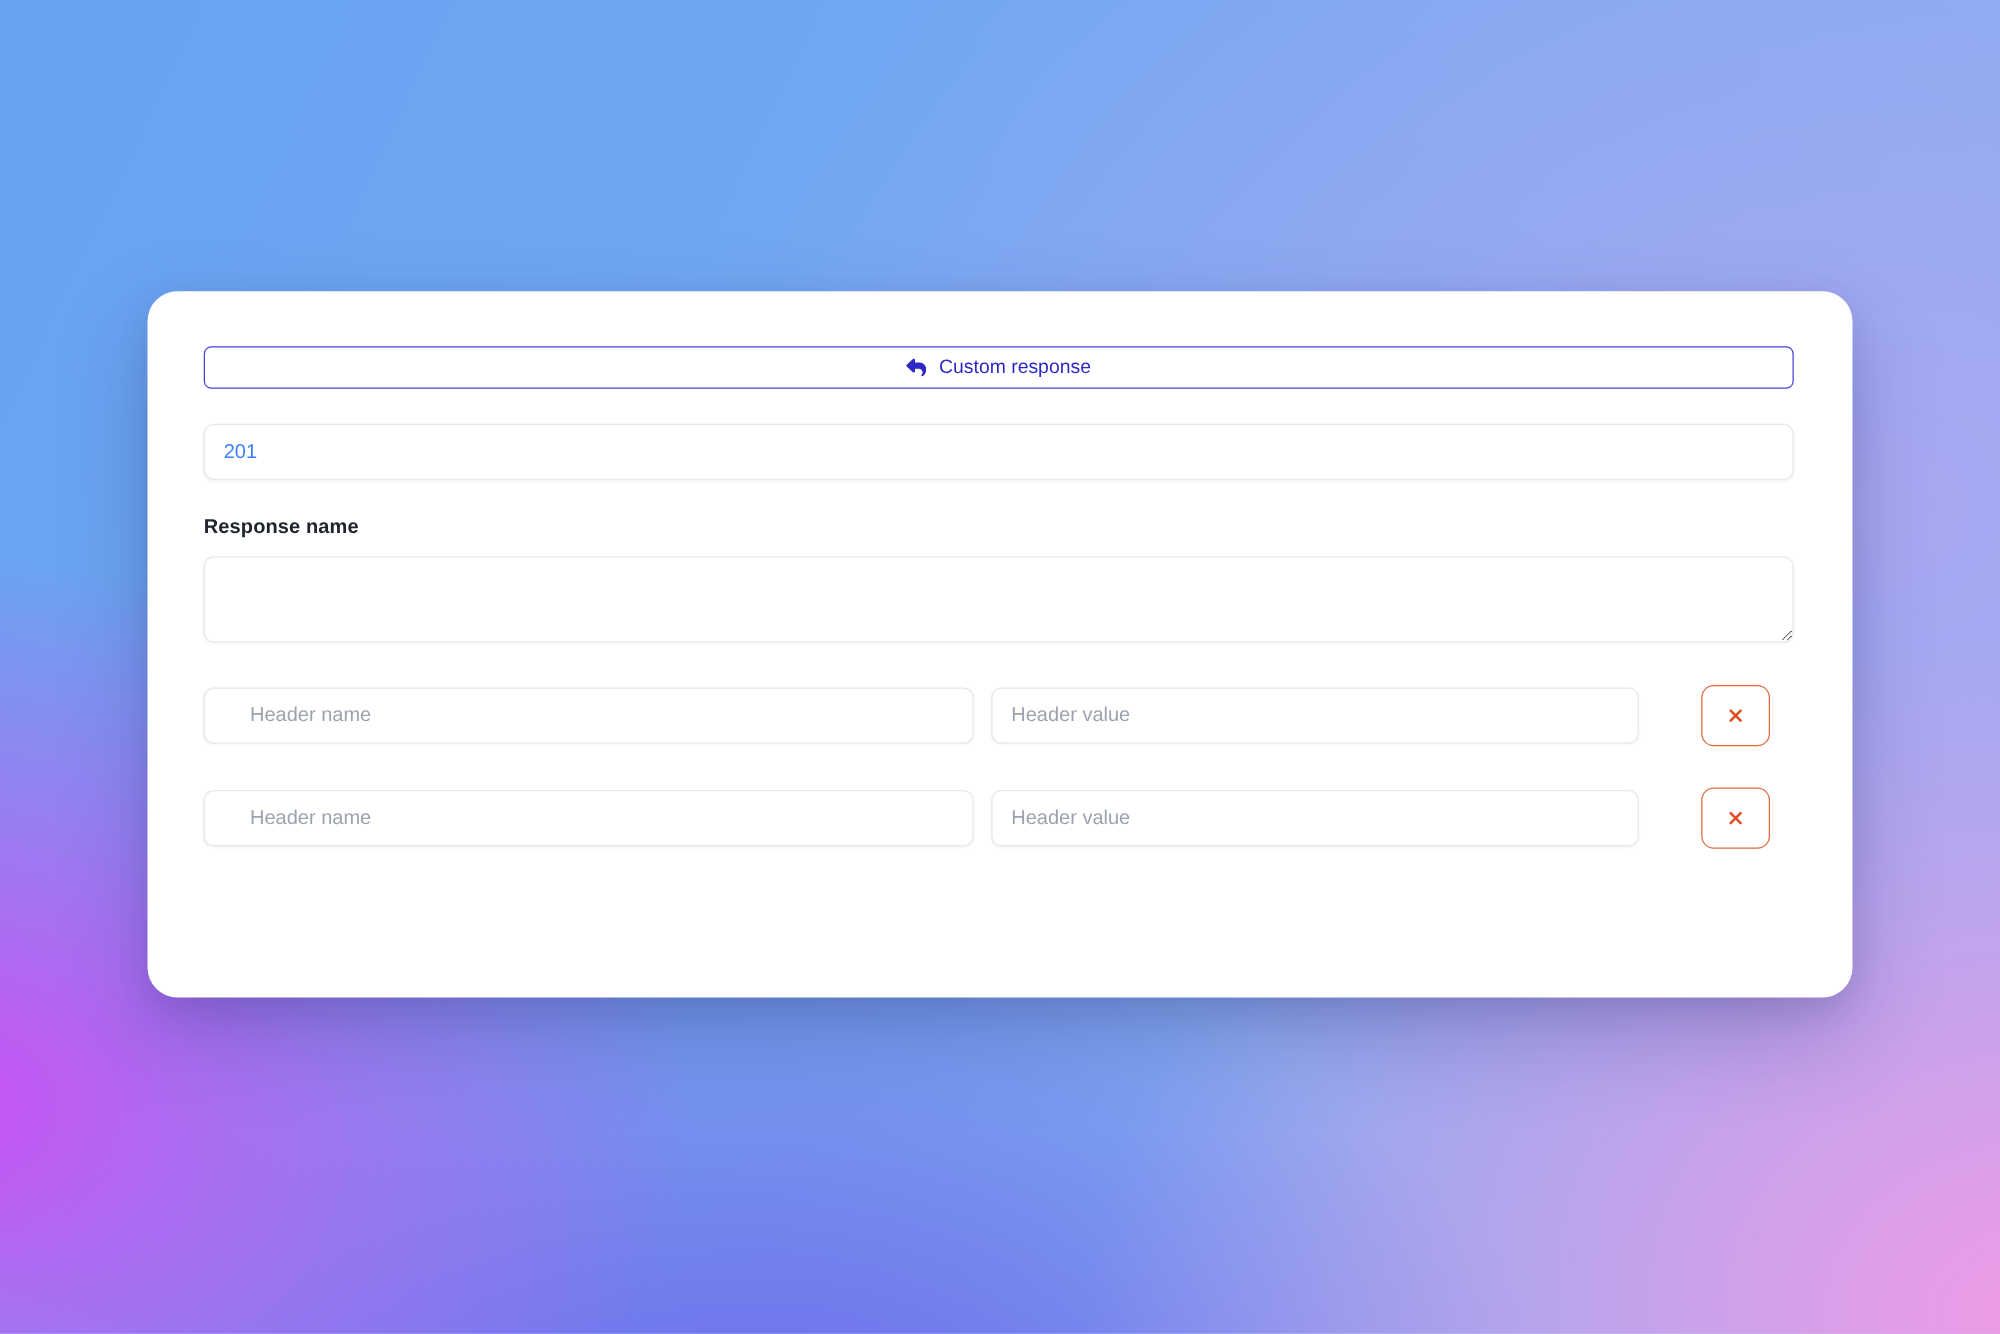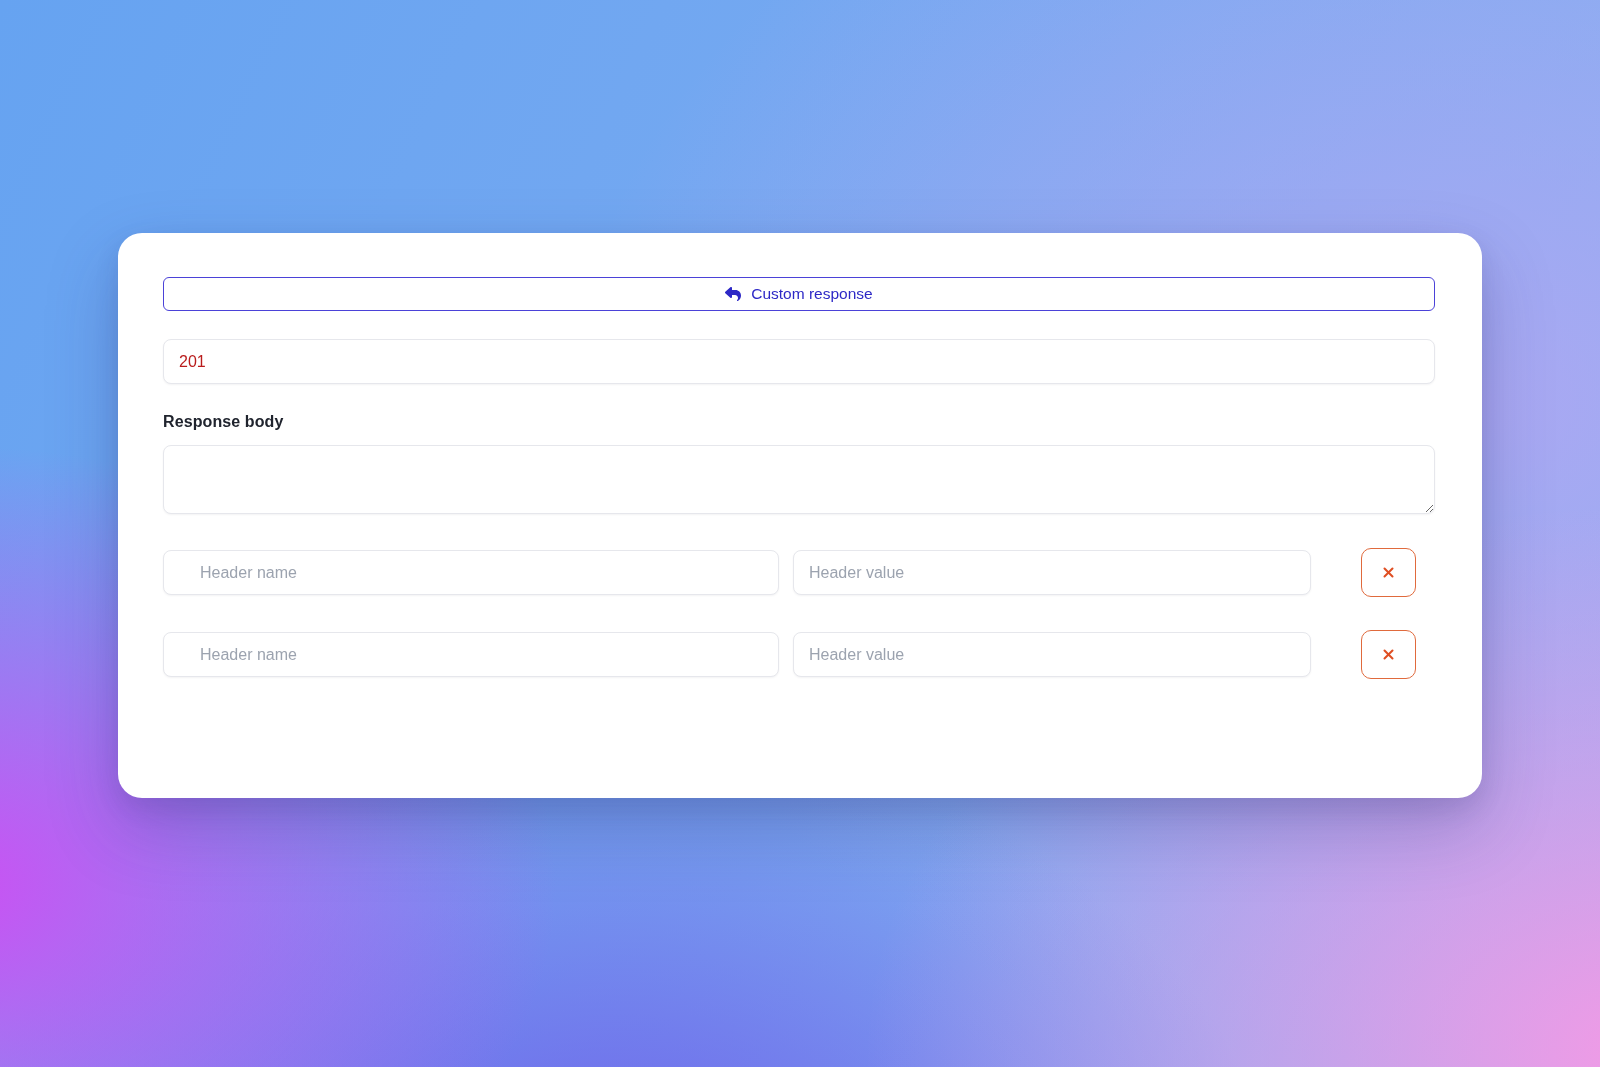--- a/index.html
+++ b/index.html
@@ -33,21 +33,21 @@
   .field-label{
     display:block;font-size:16px;font-weight:600;color:#20242e;
     letter-spacing:.1px;line-height:17px;
   }
   .lbl-status{margin-bottom:14px;}
   .lbl-body{margin-bottom:15px;}
   .lbl-headers{margin-bottom:24px;}
   .text-input{
     box-sizing:border-box;width:100%;height:45px;
     border:1px solid #e6e7ec;border-radius:8px;background:#fff;
-    padding:0 15px;font-family:inherit;font-size:16px;color:#b91c1c;
+    padding:0 15px;font-family:inherit;font-size:16px;color:#3b82f6;
     box-shadow:0 1px 2px rgba(16,24,40,.05);outline:none;
   }
   .text-input::placeholder{color:#9ca3af;}
   .mb-status{margin-bottom:29px;}
   .body-area{
     display:block;box-sizing:border-box;width:100%;height:69px;
     border:1px solid #e6e7ec;border-radius:8px;background:#fff;
     padding:10px 15px;font-family:inherit;font-size:16px;color:#6f7480;
     box-shadow:0 1px 2px rgba(16,24,40,.05);outline:none;
     resize:both;margin-bottom:34px;
@@ -74,21 +74,21 @@
 
     <button class="cr-btn">
       <svg viewBox="0 0 512 512" aria-hidden="true">
           <path d="M205 34.8c11.5 5.1 19 16.6 19 29.2v64H336c97.2 0 176 78.8 176 176c0 113.3-81.5 163.9-100.2 174.1c-2.5 1.4-5.3 1.9-8.1 1.9c-10.9 0-19.7-8.9-19.7-19.7c0-7.5 4.3-14.4 9.8-19.5c9.4-8.8 22.2-26.4 22.2-56.7c0-53-43-96-96-96H224v64c0 12.6-7.4 24.1-19 29.2s-25 3-34.4-5.4l-160-144C3.9 225.7 0 217.1 0 208s3.9-17.7 10.6-23.8l160-144c9.4-8.5 22.9-10.6 34.4-5.4z"></path>
         </svg>
       <span>Custom response</span>
     </button>
 
     <input class="text-input mb-status" type="text" value="201" style="">
 
-    <label class="field-label lbl-body">Response body</label>
+    <label class="field-label lbl-body">Response name</label>
     <textarea class="body-area" style=""></textarea>
 
 
     <div class="header-row">
       <input class="text-input name-input" type="text" placeholder="Header name" style="">
       <input class="text-input value-input" type="text" placeholder="Header value" style="">
       <button class="remove-btn">
         <svg viewBox="0 0 20 20" fill="none" aria-hidden="true">
             <path d="M5.3 5.3 L14.7 14.7 M14.7 5.3 L5.3 14.7" stroke="currentColor" stroke-width="2.4" stroke-linecap="round"></path>
           </svg>

